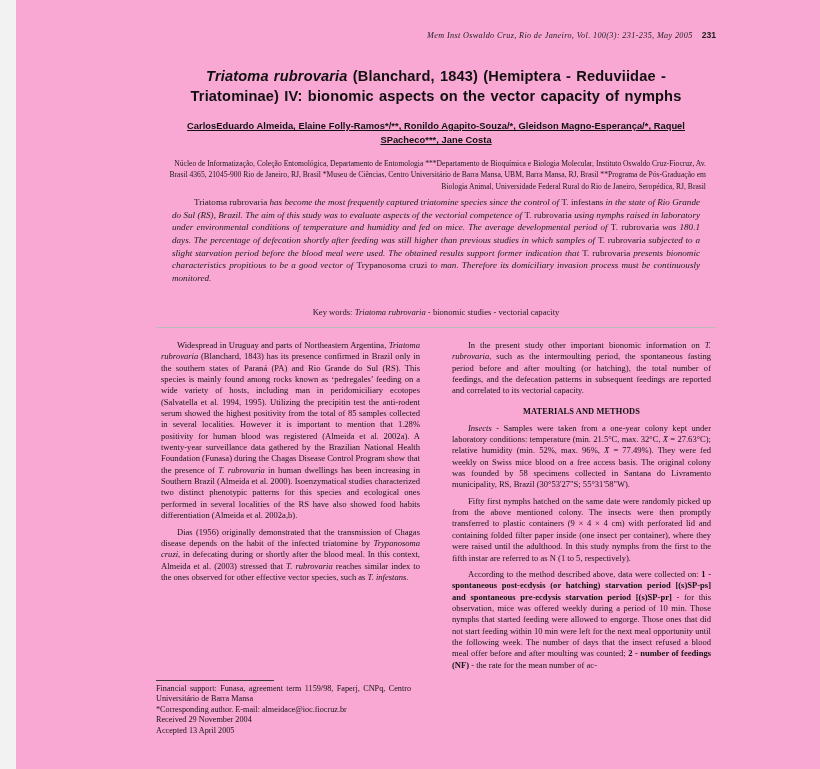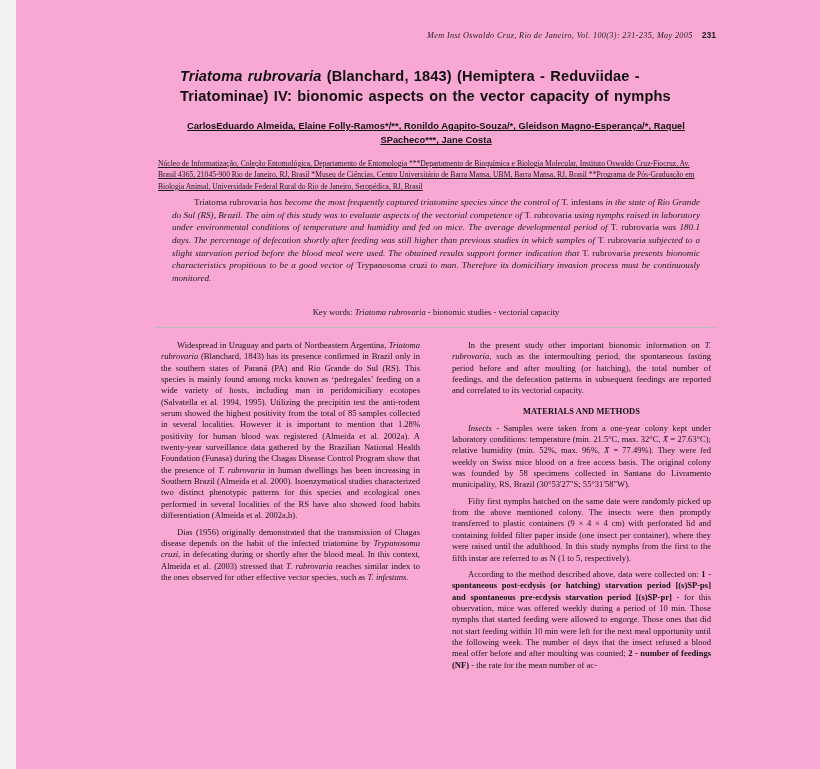--- a/index.html
+++ b/index.html
@@ -51,20 +51,21 @@
     margin-left: 9px;
     letter-spacing: 0;
   }
 
   
   .title {
     font-family: "Liberation Sans", sans-serif;
     font-weight: bold;
     font-size: 14.6px;
     line-height: 20px;
+    text-align: center;
     margin: 26px 24px 0 24px;
     letter-spacing: .15px;
     word-spacing: 1px;
   }
   .title .sp { font-style: italic; }
 
   
   .authors {
     font-family: "Liberation Sans", sans-serif;
     font-weight: bold;
@@ -74,24 +75,23 @@
     margin: 13px 10px 0 10px;
     letter-spacing: .05px;
     text-decoration: underline;
   }
 
   
   .affil {
     font-family: "Liberation Serif", serif;
     font-size: 7.6px;
     line-height: 11.4px;
-    text-align: left;
+    text-align: right;
     margin: 11px 10px 0 2px;
     color: #1a1a1a;
-    text-decoration: underline;
   }
 
   
   .abstract {
     font-family: "Liberation Serif", serif;
     font-style: italic;
     font-size: 9.1px;
     line-height: 12.6px;
     text-align: justify;
     margin: 4px 16px 0 16px;
@@ -207,20 +207,27 @@
     <div class="columns">
 
       <div class="col">
         <p class="body">
           <span>Widespread in Uruguay and parts of Northeastern Argentina, </span><span class="it">Triatoma rubrovaria</span><span> (Blanchard, 1843) has its presence confirmed in Brazil only in the southern states of Paraná (PA) and Rio Grande do Sul (RS). This species is mainly found among rocks known as ‘pedregales’ feeding on a wide variety of hosts, including man in peridomiciliary ecotopes (Salvatella et al. 1994, 1995). Utilizing the precipitin test the anti-rodent serum showed the highest positivity from the total of 85 samples collected in several localities. However it is important to mention that 1.28% positivity for human blood was registered (Almeida et al. 2002a). A twenty-year surveillance data gathered by the Brazilian National Health Foundation (Funasa) during the Chagas Disease Control Program show that the presence of </span><span class="it">T. rubrovaria</span><span> in human dwellings has been increasing in Southern Brazil (Almeida et al. 2000). Isoenzymatical studies characterized two distinct phenotypic patterns for this species and ecological ones performed in several localities of the RS have also showed food habits differentiation (Almeida et al. 2002a,b).</span>
         </p>
         <p class="body">
           <span>Dias (1956) originally demonstrated that the transmission of Chagas disease depends on the habit of  the infected triatomine by </span><span class="it">Trypanosoma cruzi</span><span>, in defecating during or shortly after the blood meal. In this context, Almeida et al. (2003) stressed that </span><span class="it">T. rubrovaria</span><span> reaches similar index to the ones observed for other effective vector species, such as </span><span class="it">T. infestans</span><span>.</span>
         </p>
 
+        <div class="footnote">
+          <hr class="fn-rule">
+          <p>Financial support: Funasa, agreement term 1159/98, Faperj, CNPq, Centro Universitário de Barra Mansa</p>
+          <p class="nowrap">*Corresponding author. E-mail: almeidace@ioc.fiocruz.br</p>
+          <p class="nowrap">Received 29 November 2004</p>
+          <p class="nowrap">Accepted 13 April 2005</p>
+        </div>
       </div>
 
       <div class="col">
         <p class="body">
           <span>In the present study other important bionomic information on </span><span class="it">T. rubrovaria</span><span>, such as the intermoulting period, the spontaneous fasting period before and after moulting (or hatching), the total number of feedings, and the defecation patterns in subsequent feedings are reported and correlated to its vectorial capacity.</span>
         </p>
 
         <h2 class="section">MATERIALS AND METHODS</h2>
 
         <p class="body">

